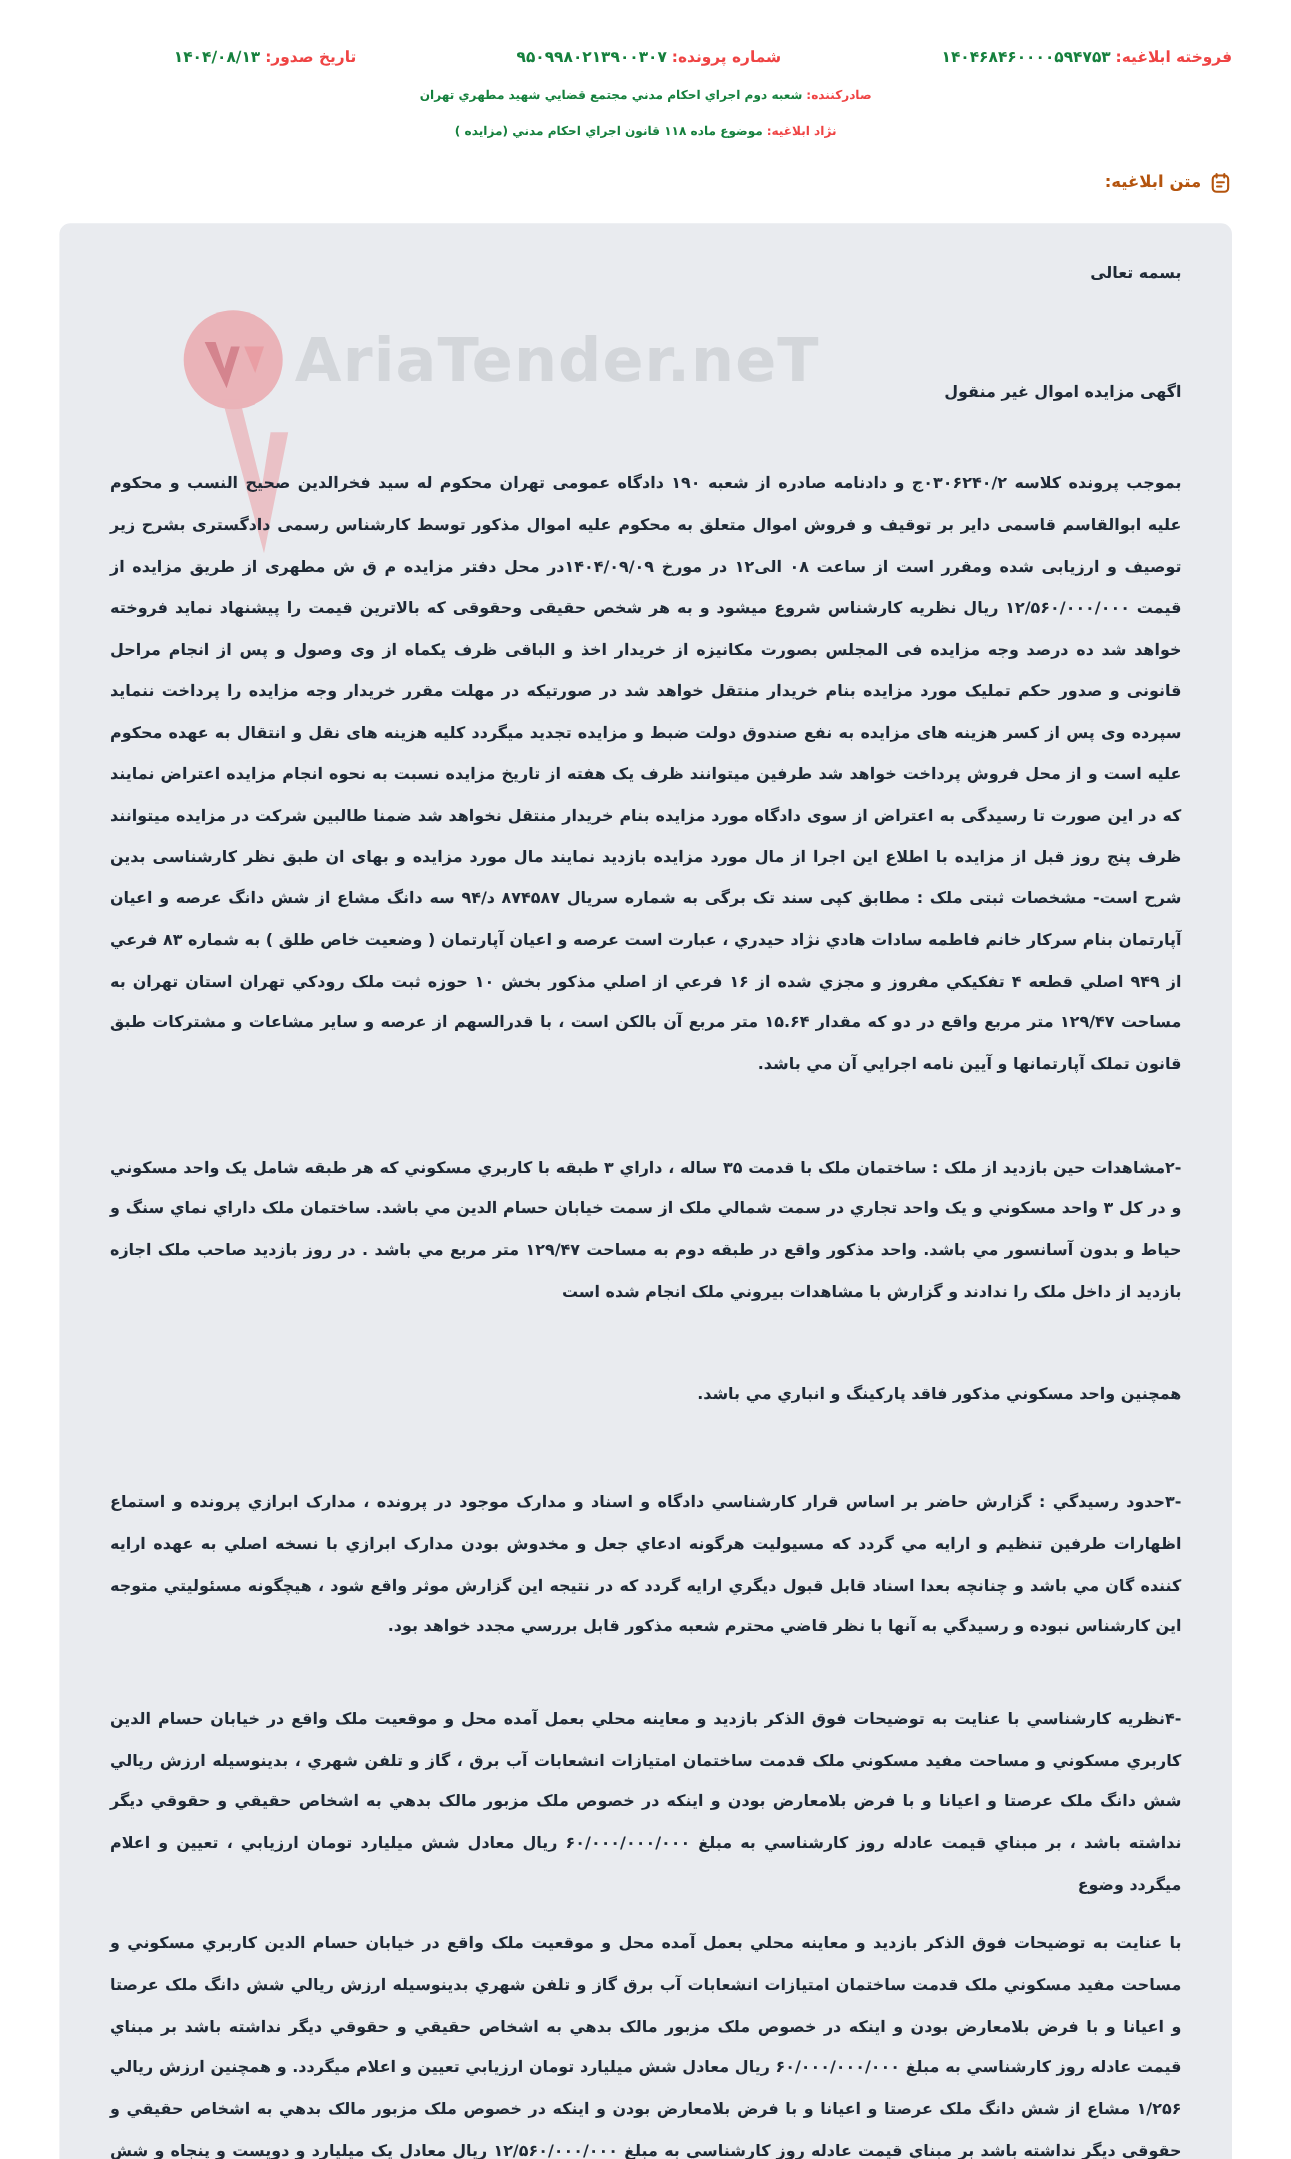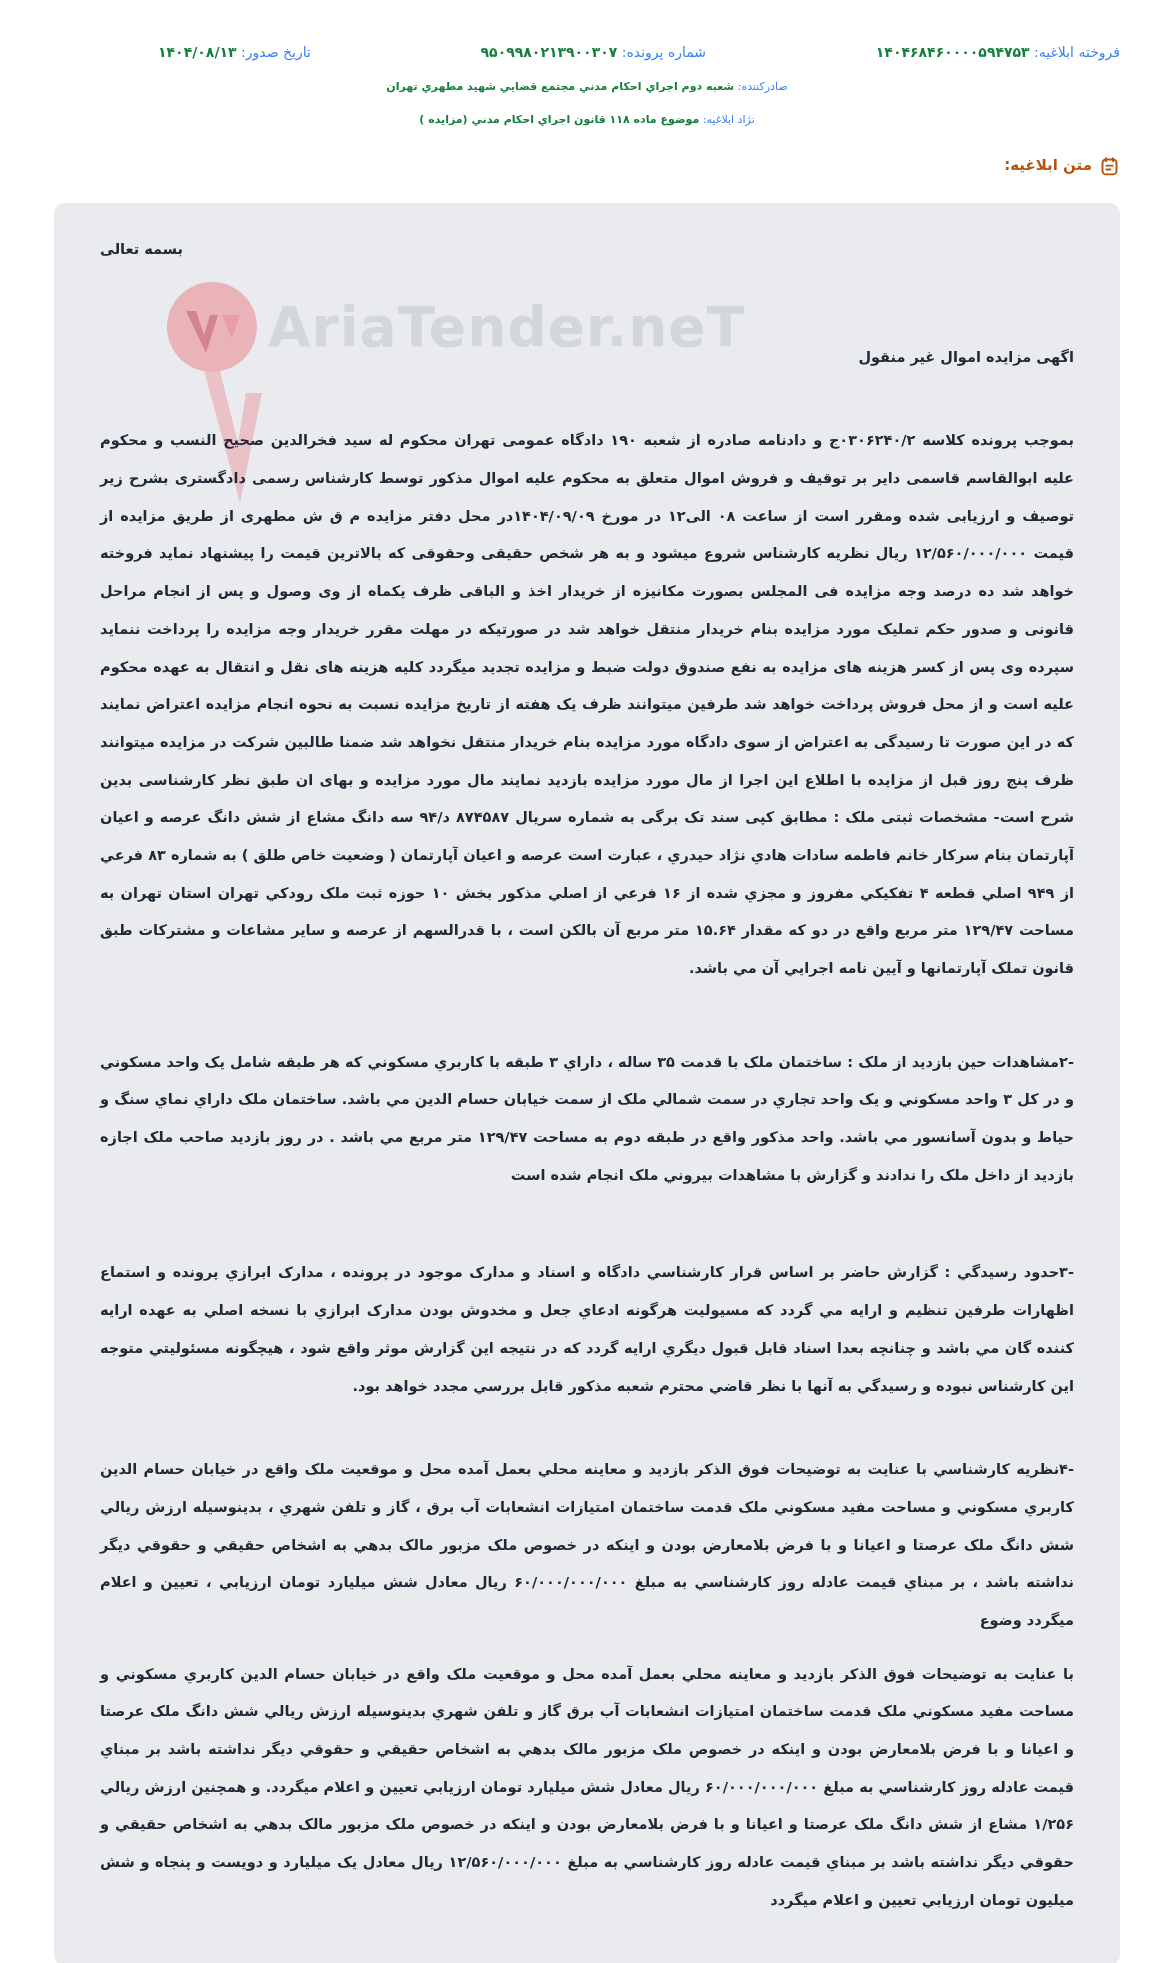--- a/index.html
+++ b/index.html
@@ -12,21 +12,21 @@
     position:relative;
   }
   .meta-row{
     display:flex;
     justify-content:space-between;
     align-items:baseline;
     padding:44px 54px 0 158px;
     font-size:14px;
   }
   .meta-item{white-space:nowrap;}
-  .label{color:#3b82f6;font-weight:normal;}
+  .label{color:#ef4444;font-weight:bold;}
   .value{color:#15803d;font-weight:bold;}
   .meta-center{
     text-align:center;
     margin-top:20px;
     font-size:11px;
   }
   .body-heading{
     display:flex;
     align-items:flex-start;
     gap:7px;
@@ -76,21 +76,21 @@
     top:160px;
     left:138px;
     z-index:0;
     pointer-events:none;
   }
   .para, .bism, .doc-title{
     position:relative;
     z-index:1;
     margin:0;
   }
-  .bism{margin-top:2px;text-align:left;}
+  .bism{margin-top:2px;text-align:right;}
   .doc-title{margin-top:70px;}
   .p1{margin-top:46px;}
   .p2{margin-top:56px;}
   .p-single{margin-top:56px;text-align:right;}
   .p3{margin-top:60px;}
   .p4{margin-top:46px;}
   .p5{margin-top:16px;}
 </style>
 </head>
 <body>
@@ -146,20 +146,21 @@
   </svg>
 
   <p class="bism">بسمه تعالی</p>
 
   <p class="doc-title">اگهی مزایده اموال غیر منقول</p>
 
   <p class="para p1">بموجب پرونده کلاسه ۰۳۰۶۲۴۰/۲ج  و دادنامه صادره از شعبه ۱۹۰ دادگاه عمومی تهران محکوم له سید فخرالدین صحیح النسب    و محکوم علیه ابوالقاسم قاسمی  دایر بر توقیف و فروش اموال متعلق به محکوم علیه اموال مذکور توسط کارشناس رسمی دادگستری بشرح زیر توصیف و ارزیابی شده ومقرر است از ساعت ۰۸ الی۱۲  در مورخ ۱۴۰۴/۰۹/۰۹در محل دفتر مزایده م ق ش مطهری  از طریق مزایده از قیمت    ۱۲/۵۶۰/۰۰۰/۰۰۰  ریال نظریه کارشناس شروع میشود و به هر شخص حقیقی وحقوقی که بالاترین قیمت را پیشنهاد نماید فروخته خواهد شد ده درصد وجه مزایده فی المجلس بصورت مکانیزه از خریدار اخذ و الباقی ظرف یکماه از وی وصول و پس از انجام مراحل قانونی و صدور حکم تملیک مورد مزایده بنام خریدار منتقل خواهد شد در صورتیکه در مهلت مقرر خریدار وجه مزایده را پرداخت ننماید سپرده وی پس از کسر هزینه های مزایده به نفع صندوق دولت ضبط و مزایده تجدید میگردد کلیه هزینه های نقل و انتقال به عهده محکوم علیه است و از محل فروش پرداخت خواهد شد طرفین میتوانند ظرف یک هفته از تاریخ مزایده نسبت به نحوه انجام مزایده اعتراض نمایند که در این صورت تا رسیدگی به اعتراض از سوی دادگاه مورد مزایده بنام خریدار منتقل نخواهد شد ضمنا طالبین شرکت در مزایده میتوانند ظرف پنج روز قبل از مزایده با اطلاع این اجرا از مال مورد مزایده بازدید نمایند مال مورد مزایده و بهای ان طبق نظر کارشناسی بدین شرح است- مشخصات ثبتی ملک : مطابق کپی سند تک برگی به شماره سریال ۸۷۴۵۸۷ د/۹۴ سه دانگ مشاع از شش دانگ عرصه و اعیان آپارتمان  بنام سرکار خانم فاطمه سادات  هادي نژاد حیدري ، عبارت است عرصه و اعیان آپارتمان  ( وضعیت خاص طلق ) به شماره  ۸۳  فرعي از  ۹۴۹  اصلي قطعه ۴ تفکیکي مفروز و مجزي شده از ۱۶ فرعي از اصلي مذکور بخش ۱۰ حوزه ثبت ملک رودکي تهران استان تهران به مساحت ۱۲۹/۴۷ متر مربع واقع در دو که مقدار ۱۵.۶۴ متر مربع آن بالکن است ، با قدرالسهم از عرصه و سایر مشاعات و مشترکات طبق قانون تملک آپارتمانها و آیین نامه اجرایي آن مي باشد.</p>
 
   <p class="para p2">-۲مشاهدات حین بازدید از ملک : ساختمان ملک با قدمت ۳۵ ساله ، داراي ۳ طبقه با کاربري مسکوني که هر طبقه شامل یک واحد مسکوني و در کل ۳ واحد مسکوني و یک واحد تجاري در سمت شمالي ملک از سمت خیابان حسام الدین مي باشد. ساختمان ملک داراي نماي سنگ و حیاط و بدون آسانسور مي باشد. واحد مذکور واقع در طبقه دوم  به مساحت ۱۲۹/۴۷ متر مربع مي باشد . در روز بازدید صاحب ملک اجازه بازدید از داخل ملک را ندادند و گزارش با مشاهدات بیروني ملک انجام شده است</p>
 
+  <p class="para p-single">همچنین واحد مسکوني مذکور فاقد پارکینگ و انباري مي باشد.</p>
 
   <p class="para p3">-۳حدود رسیدگي : گزارش حاضر بر اساس قرار کارشناسي دادگاه و اسناد و مدارک موجود در پرونده ، مدارک ابرازي پرونده و استماع اظهارات طرفین تنظیم و ارایه مي گردد که مسیولیت هرگونه ادعاي جعل و مخدوش بودن مدارک ابرازي با نسخه اصلي به عهده ارایه کننده گان مي باشد و چنانچه بعدا اسناد قابل قبول دیگري ارایه گردد که در نتیجه این گزارش موثر واقع شود ، هیچگونه مسئولیتي متوجه این کارشناس نبوده و رسیدگي به آنها با نظر قاضي محترم شعبه مذکور قابل بررسي مجدد خواهد بود.</p>
 
   <p class="para p4">-۴نظریه کارشناسي  با عنایت به توضیحات فوق الذکر بازدید و معاینه محلي بعمل آمده  محل و موقعیت ملک واقع در خیابان حسام الدین کاربري مسکوني و مساحت مفید مسکوني ملک  قدمت ساختمان  امتیازات انشعابات آب  برق ، گاز و تلفن شهري ، بدینوسیله ارزش ریالي شش دانگ ملک عرصتا و اعیانا و با فرض بلامعارض بودن و اینکه در خصوص ملک مزبور مالک بدهي به اشخاص حقیقي و حقوقي دیگر نداشته باشد ، بر مبناي قیمت عادله روز کارشناسي به مبلغ ۶۰/۰۰۰/۰۰۰/۰۰۰ ریال معادل شش میلیارد تومان ارزیابي ، تعیین و اعلام میگردد وضوع</p>
 
   <p class="para p5">با عنایت به توضیحات فوق الذکر  بازدید و معاینه محلي بعمل آمده  محل و موقعیت ملک واقع در خیابان حسام الدین  کاربري مسکوني و مساحت مفید مسکوني ملک قدمت ساختمان  امتیازات انشعابات آب  برق  گاز و تلفن شهري  بدینوسیله ارزش ریالي شش دانگ ملک عرصتا و اعیانا و با فرض بلامعارض بودن و اینکه در خصوص ملک مزبور مالک بدهي به اشخاص حقیقي و حقوقي دیگر نداشته باشد بر مبناي قیمت عادله روز کارشناسي به مبلغ ۶۰/۰۰۰/۰۰۰/۰۰۰ ریال معادل شش میلیارد تومان ارزیابي  تعیین و اعلام میگردد. و همچنین ارزش ریالي ۱/۲۵۶ مشاع از شش دانگ ملک عرصتا و اعیانا و با فرض بلامعارض بودن و اینکه در خصوص ملک مزبور مالک بدهي به اشخاص حقیقي و حقوقي دیگر نداشته باشد  بر مبناي قیمت عادله روز کارشناسي به مبلغ ۱۲/۵۶۰/۰۰۰/۰۰۰ ریال معادل یک میلیارد و دویست و پنجاه و شش میلیون تومان ارزیابي تعیین و اعلام میگردد</p>
 
 </div>
 
 </body></html>

